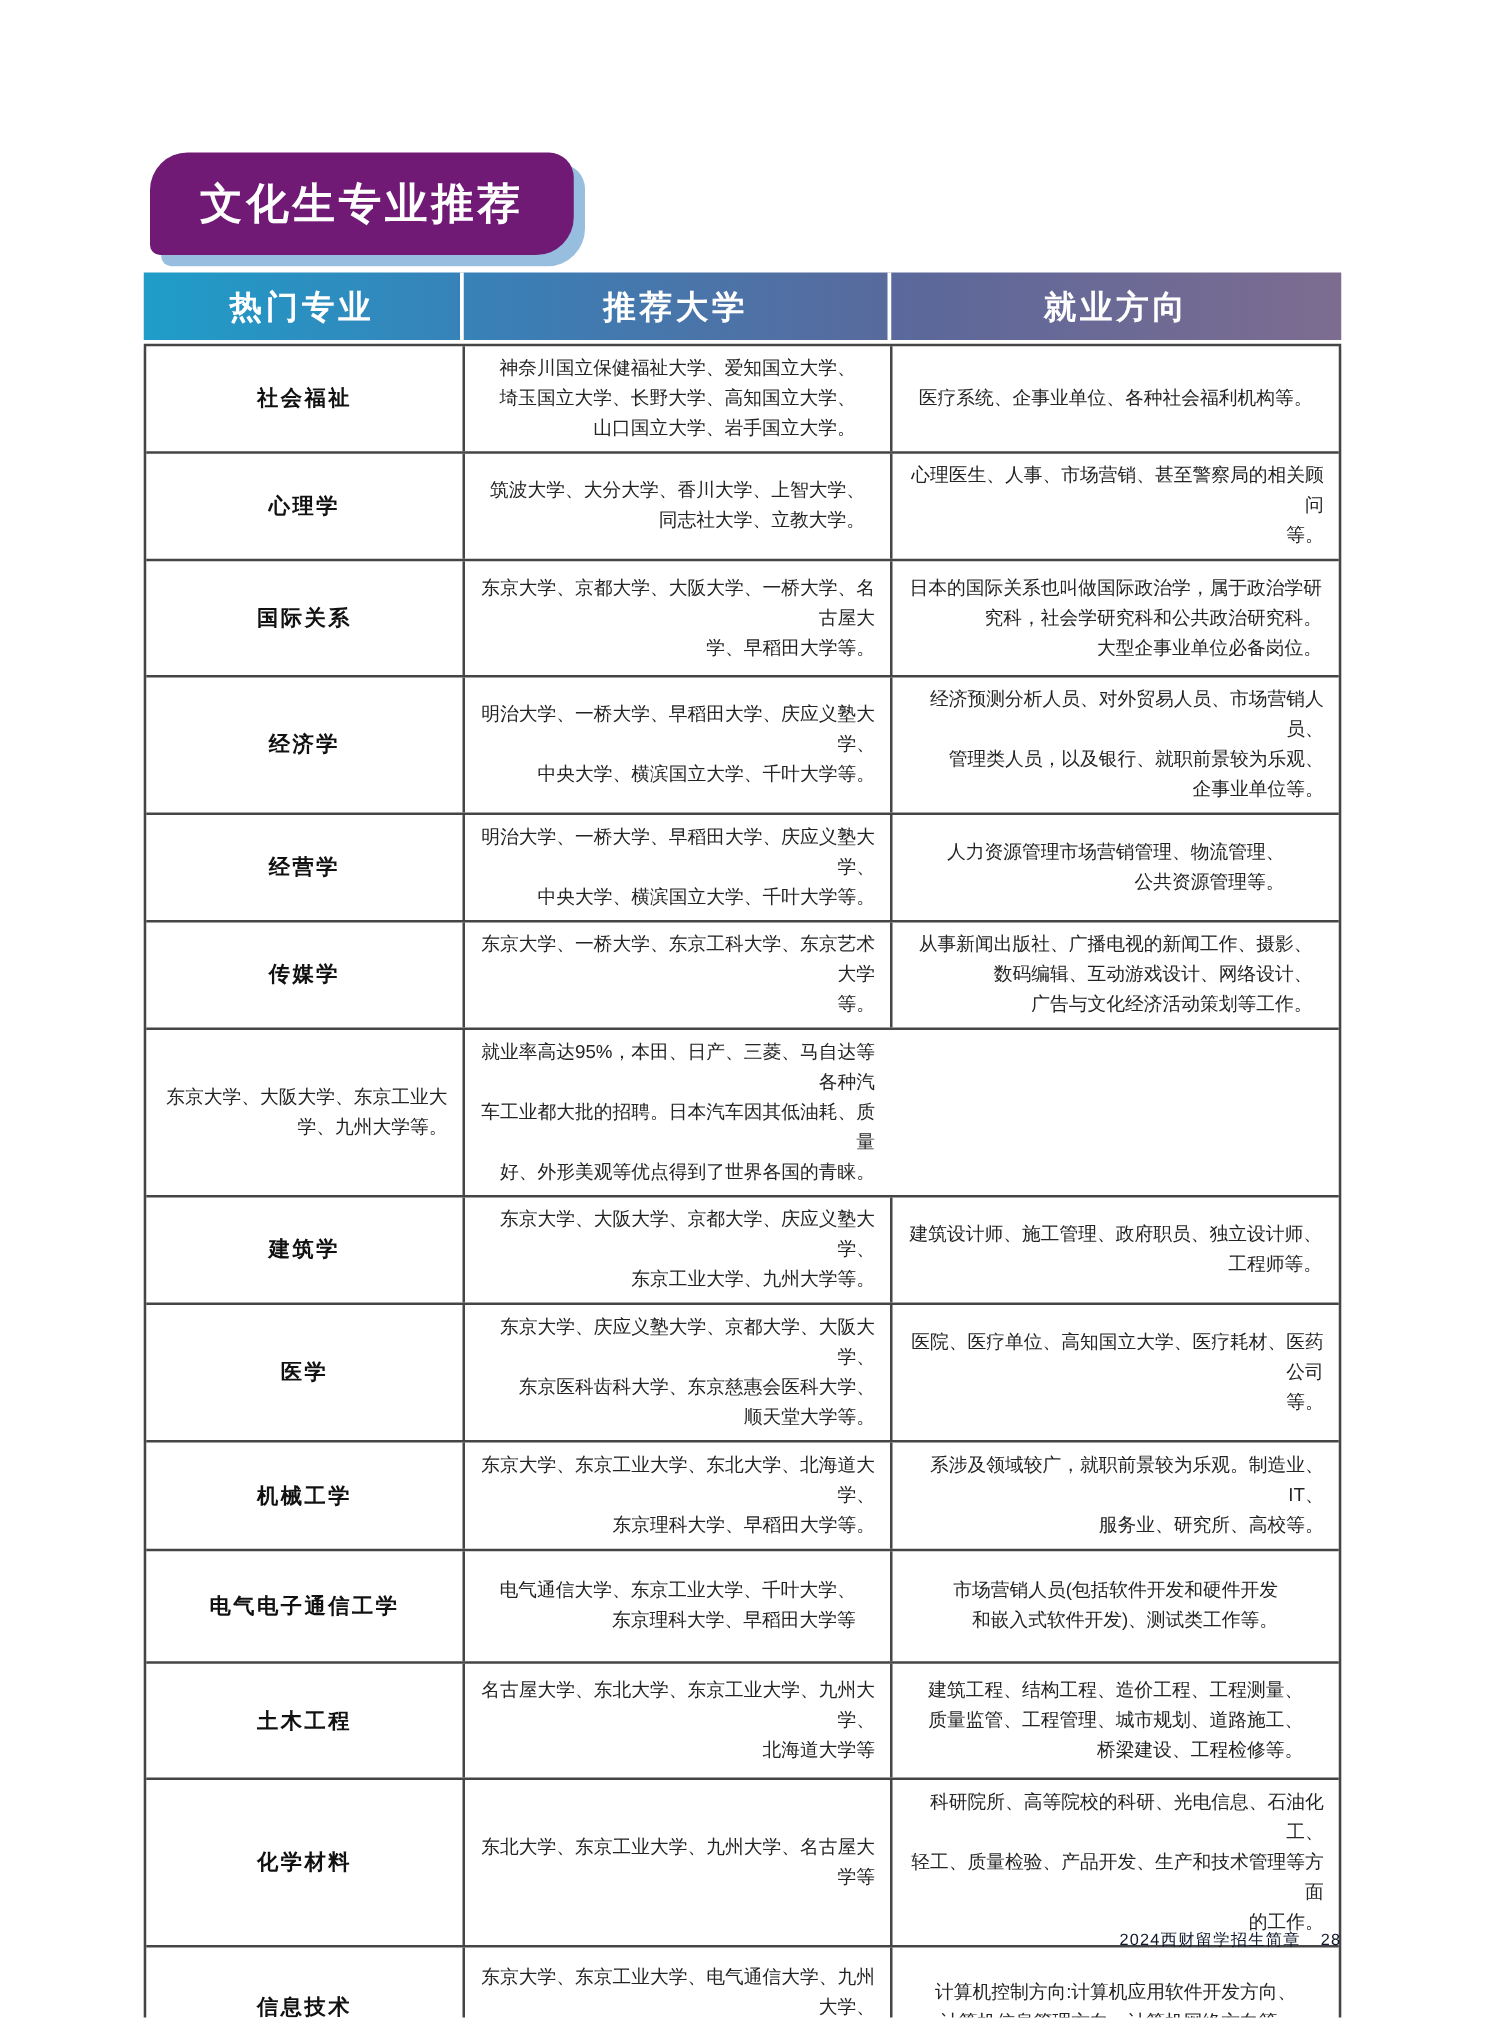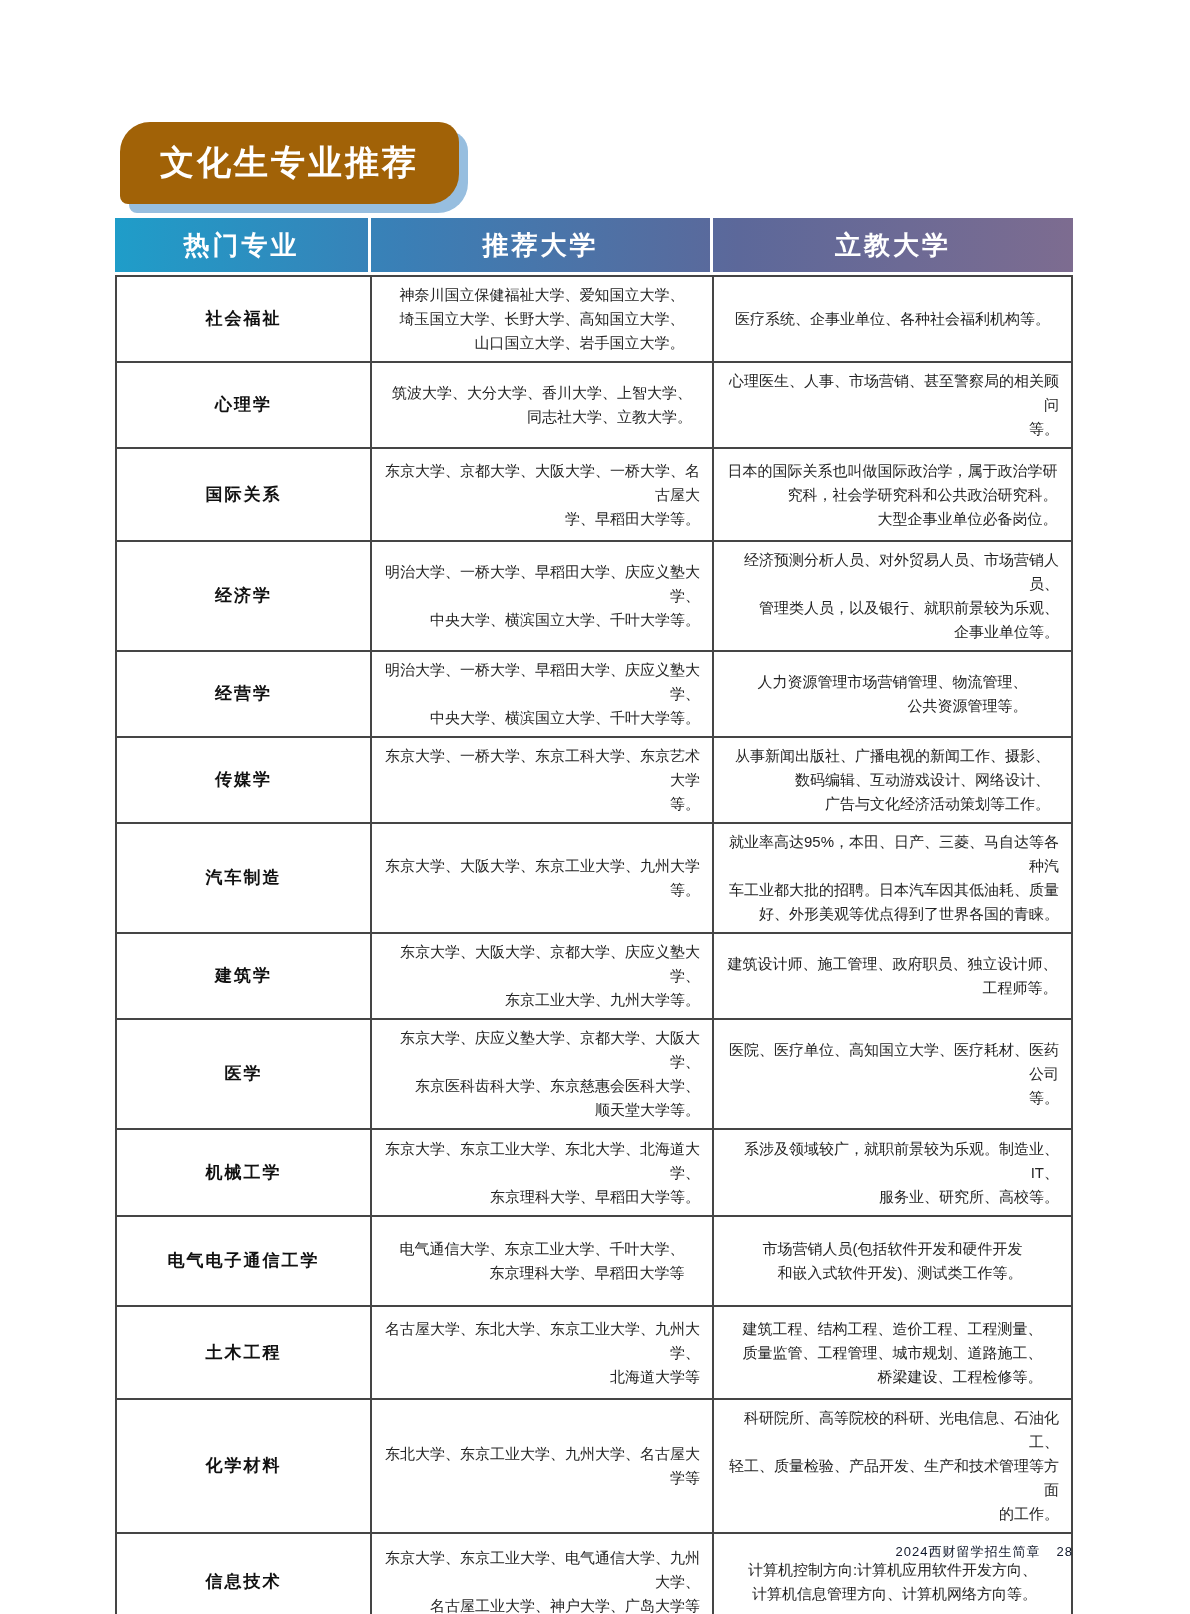--- a/index.html
+++ b/index.html
@@ -4,21 +4,21 @@
 <style>
   html,body{margin:0;padding:0;}
   body{
     width:1190px;height:1614px;background:#ffffff;position:relative;
     font-family:"Liberation Sans","DejaVu Sans",sans-serif;
     color:#222;
   }
   
   .title-tab{
     position:absolute;left:120px;top:122px;
-    background:#a16207;color:#ffffff;
+    background:#701a75;color:#ffffff;
     font-size:34px;font-weight:bold;letter-spacing:3px;
     padding:18px 40px;
     border-radius:30px 20px 30px 8px;
     box-shadow:9px 9px 0 0 #97bedf;
   }
   
   .table-wrap{position:absolute;left:115px;top:218px;width:958px;}
   .thead{
     display:grid;grid-template-columns:253px 342px 1fr;
     height:54px;
@@ -67,21 +67,21 @@
 </style>
 </head>
 <body>
 
 <div class="title-tab">文化生专业推荐</div>
 
 <div class="table-wrap">
   <div class="thead">
     <div class="hcell">热门专业</div>
     <div class="hcell">推荐大学</div>
-    <div class="hcell">立教大学</div>
+    <div class="hcell">就业方向</div>
   </div>
   <div class="tbody">
     <div class="trow">
       <div class="cell major">社会福祉</div>
       <div class="cell univ">神奈川国立保健福祉大学、爱知国立大学、
 埼玉国立大学、长野大学、高知国立大学、
 山口国立大学、岩手国立大学。</div>
       <div class="cell job">医疗系统、企事业单位、各种社会福利机构等。</div>
     </div>
     <div class="trow">
@@ -116,21 +116,20 @@
     </div>
     <div class="trow">
       <div class="cell major">传媒学</div>
       <div class="cell univ">东京大学、一桥大学、东京工科大学、东京艺术大学
 等。</div>
       <div class="cell job">从事新闻出版社、广播电视的新闻工作、摄影、
 数码编辑、互动游戏设计、网络设计、
 广告与文化经济活动策划等工作。</div>
     </div>
     <div class="trow">
-      <div class="cell major">汽车制造</div>
       <div class="cell univ">东京大学、大阪大学、东京工业大学、九州大学等。</div>
       <div class="cell job">就业率高达95%，本田、日产、三菱、马自达等各种汽
 车工业都大批的招聘。日本汽车因其低油耗、质量
 好、外形美观等优点得到了世界各国的青睐。</div>
     </div>
     <div class="trow">
       <div class="cell major">建筑学</div>
       <div class="cell univ">东京大学、大阪大学、京都大学、庆应义塾大学、
 东京工业大学、九州大学等。</div>
       <div class="cell job">建筑设计师、施工管理、政府职员、独立设计师、

